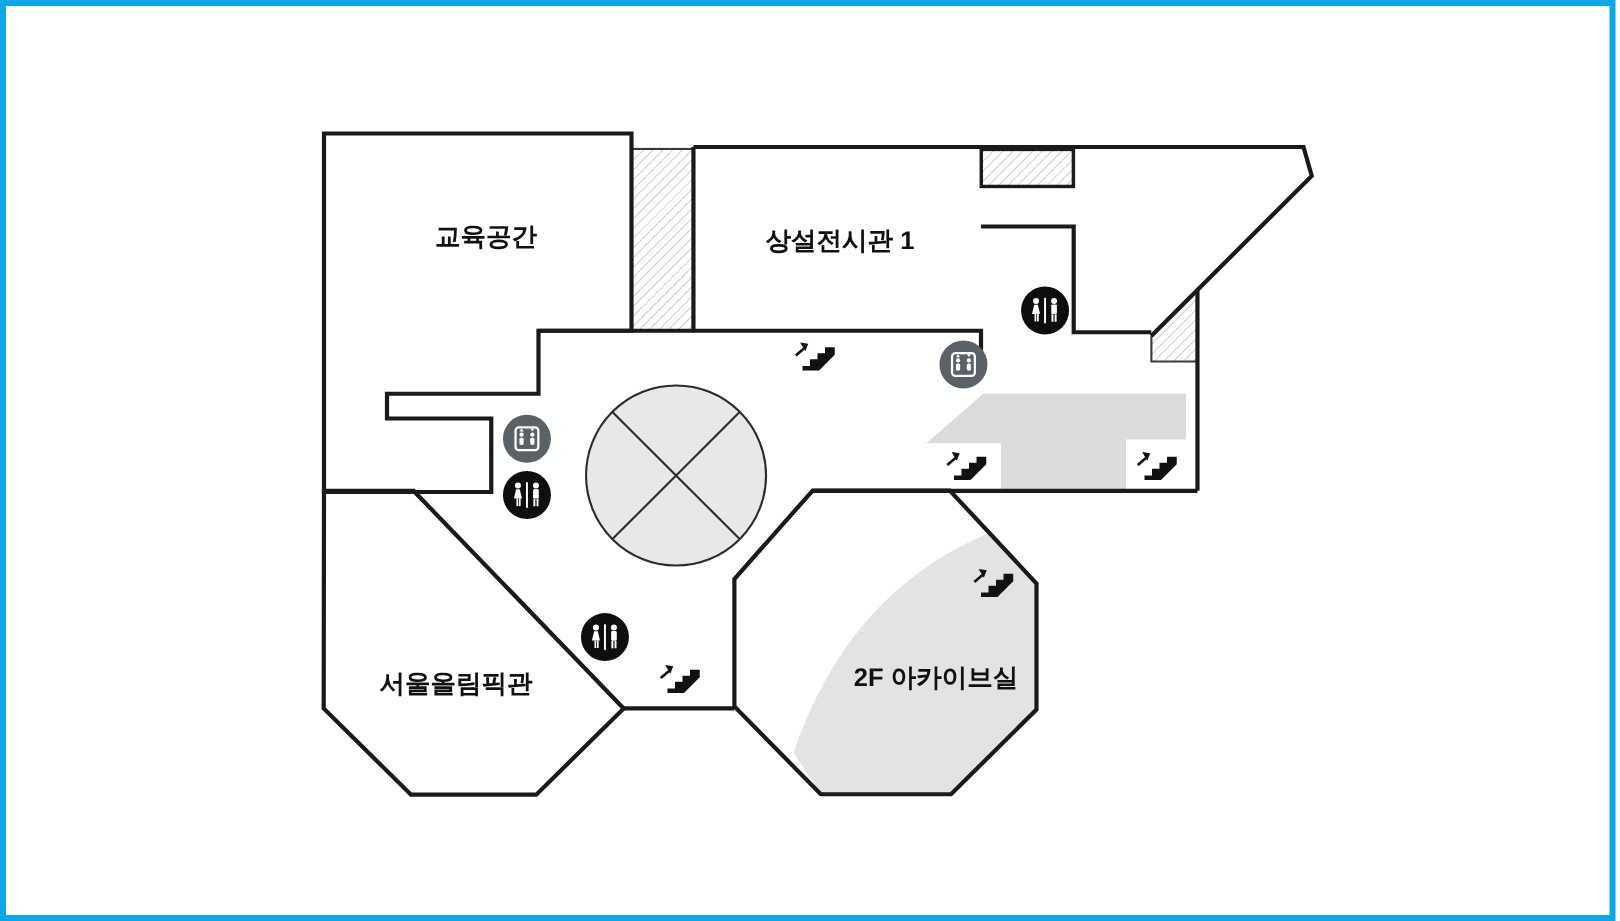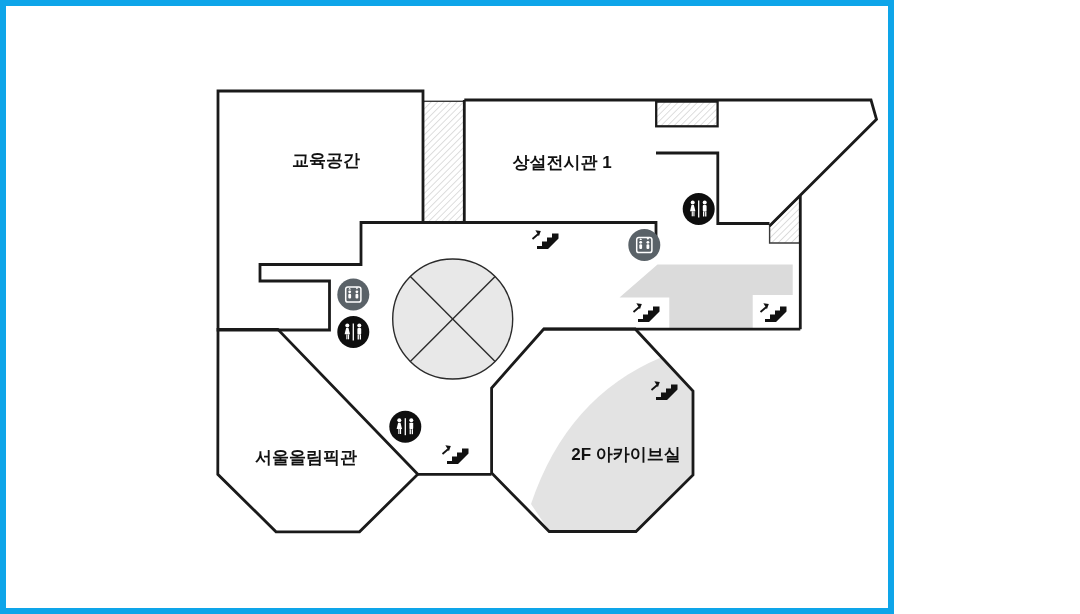--- a/index.html
+++ b/index.html
@@ -1,22 +1,22 @@
 <!DOCTYPE html>
 <html><head>
 <meta charset="utf-8">
 <style>
   * { margin: 0; padding: 0; box-sizing: border-box; }
   html, body { background: #fff; }
   .stage {
     position: relative;
-    width: 894px;
+    width: 1077px;
     height: 614px;
     background: #ffffff;
-    border: 6px solid #0ea5e9;
+    border: 4px solid #0ea5e9;
     overflow: hidden;
     font-family: "Liberation Sans", "DejaVu Sans", sans-serif;
   }
   .stage svg { position: absolute; inset: 0; display: block; }
   text.room-label {
     font-family: "Liberation Sans", "DejaVu Sans", sans-serif;
     font-weight: 700;
     font-size: 17px;
     fill: #111;
   }

